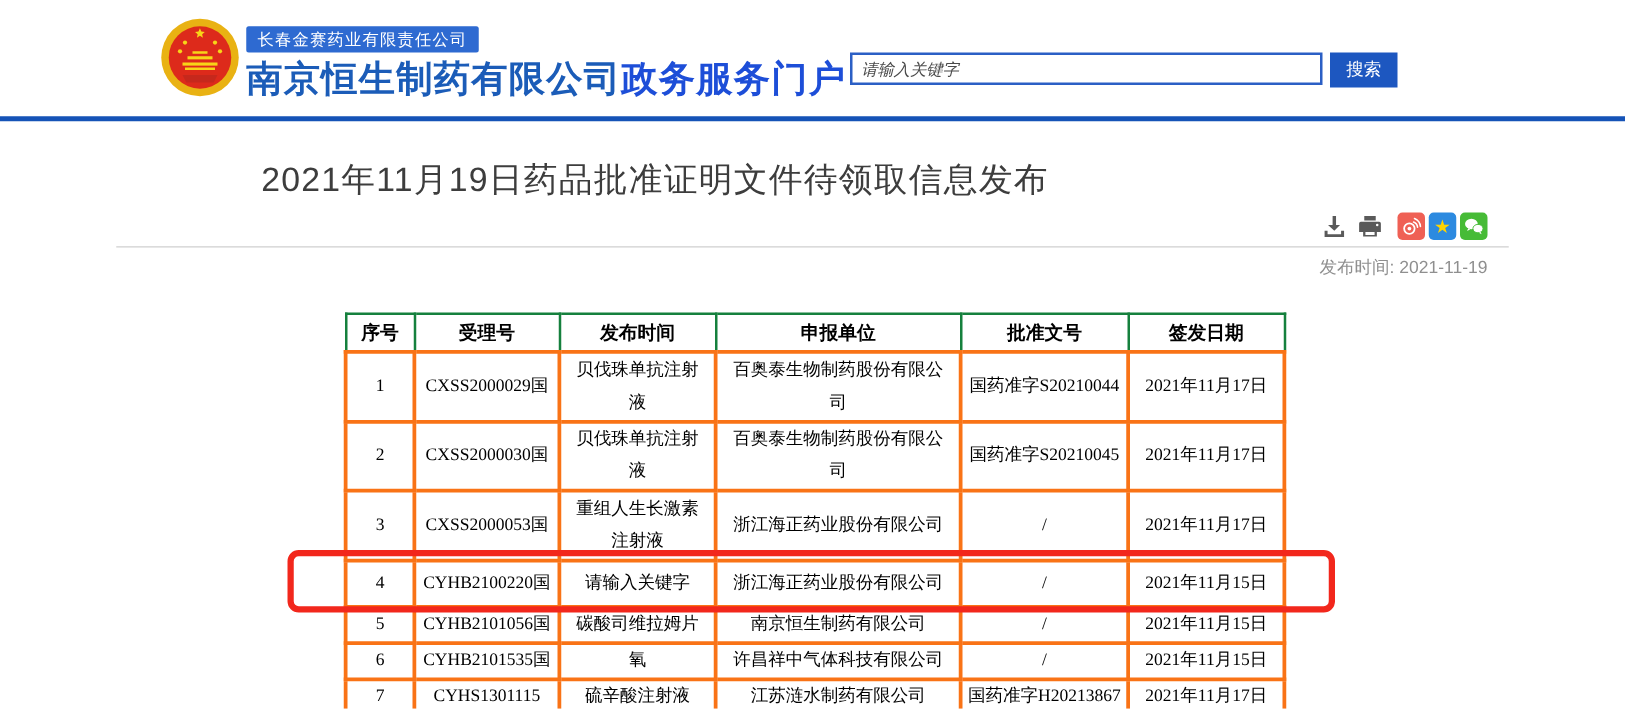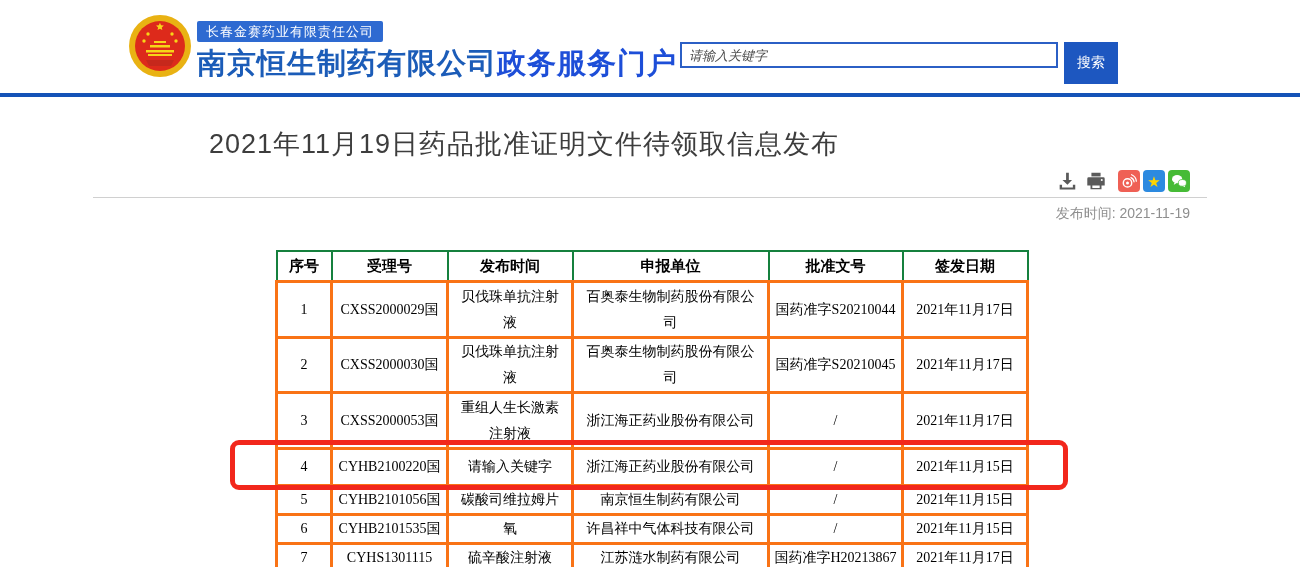--- a/index.html
+++ b/index.html
@@ -14,21 +14,21 @@
   .badge{display:inline-block;background:#2e6ad1;color:#fff;font-size:13px;line-height:19px;
          padding:1px 9px;border-radius:2px;letter-spacing:1px;}
   .site-title{margin-top:2px;font-size:29px;font-weight:bold;letter-spacing:1px;white-space:nowrap;}
   .site-name{color:#1b5cb8;}
   .portal-name{color:#1d4ed8;}
 
   .search-input{position:absolute;left:680px;top:42px;width:378px;height:26px;box-sizing:border-box;
         border:2px solid #2b5fc5;font-size:13px;padding:0 7px;color:#1d4ed8;outline:none;
         font-family:"Liberation Sans",sans-serif;font-style:italic;}
   .search-input::placeholder{color:#4a4a4a;}
-  .search-btn{position:absolute;left:1064px;top:42px;width:54px;height:42px;background:#1d57c0;
+  .search-btn{position:absolute;left:1064px;top:42px;width:54px;height:28px;background:#1d57c0;
         color:#fff;border:none;font-size:14px;cursor:pointer;font-family:Liberation Sans, sans-serif;}
 
   .blue-rule{position:absolute;left:0;top:93px;width:1300px;height:4px;background:#1553b7;}
 
   
   .article-title{position:absolute;left:0;top:126px;width:1048px;margin:0;text-align:center;
         font-size:27px;font-weight:500;color:#3d3d3d;letter-spacing:1px;}
 
   .toolbar{position:absolute;top:170px;right:110px;display:flex;align-items:center;}
   .tool{width:22px;height:22px;display:inline-flex;align-items:center;justify-content:center;cursor:pointer;}

